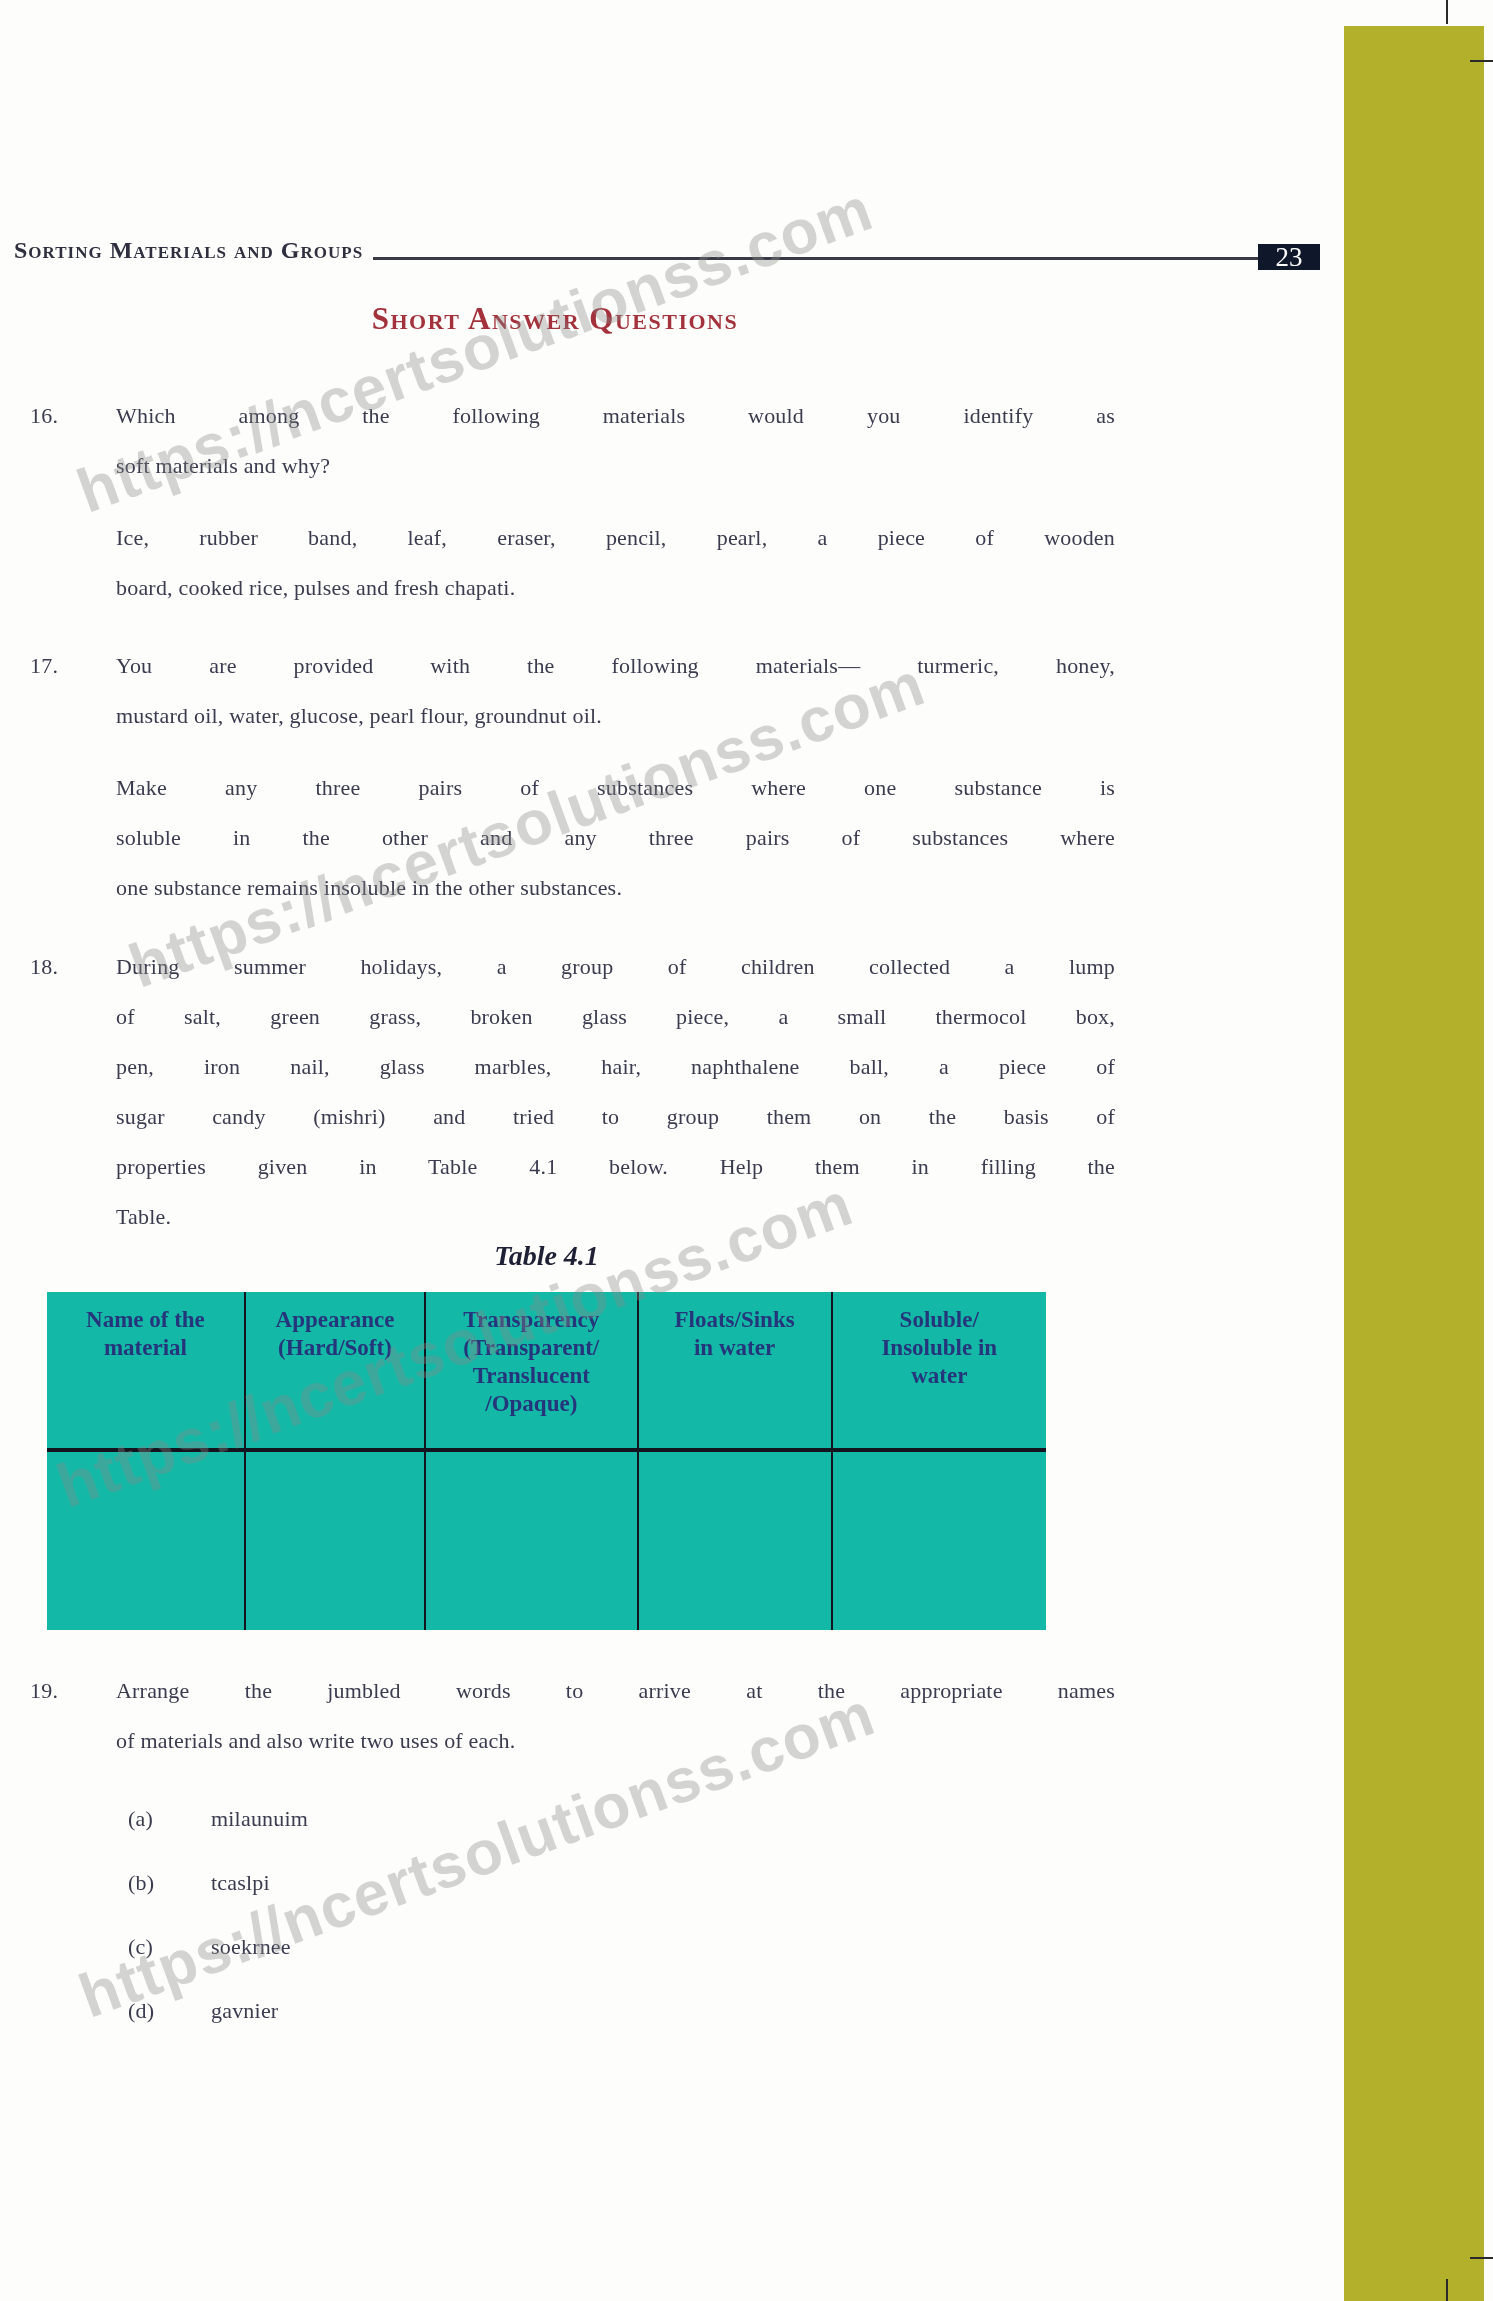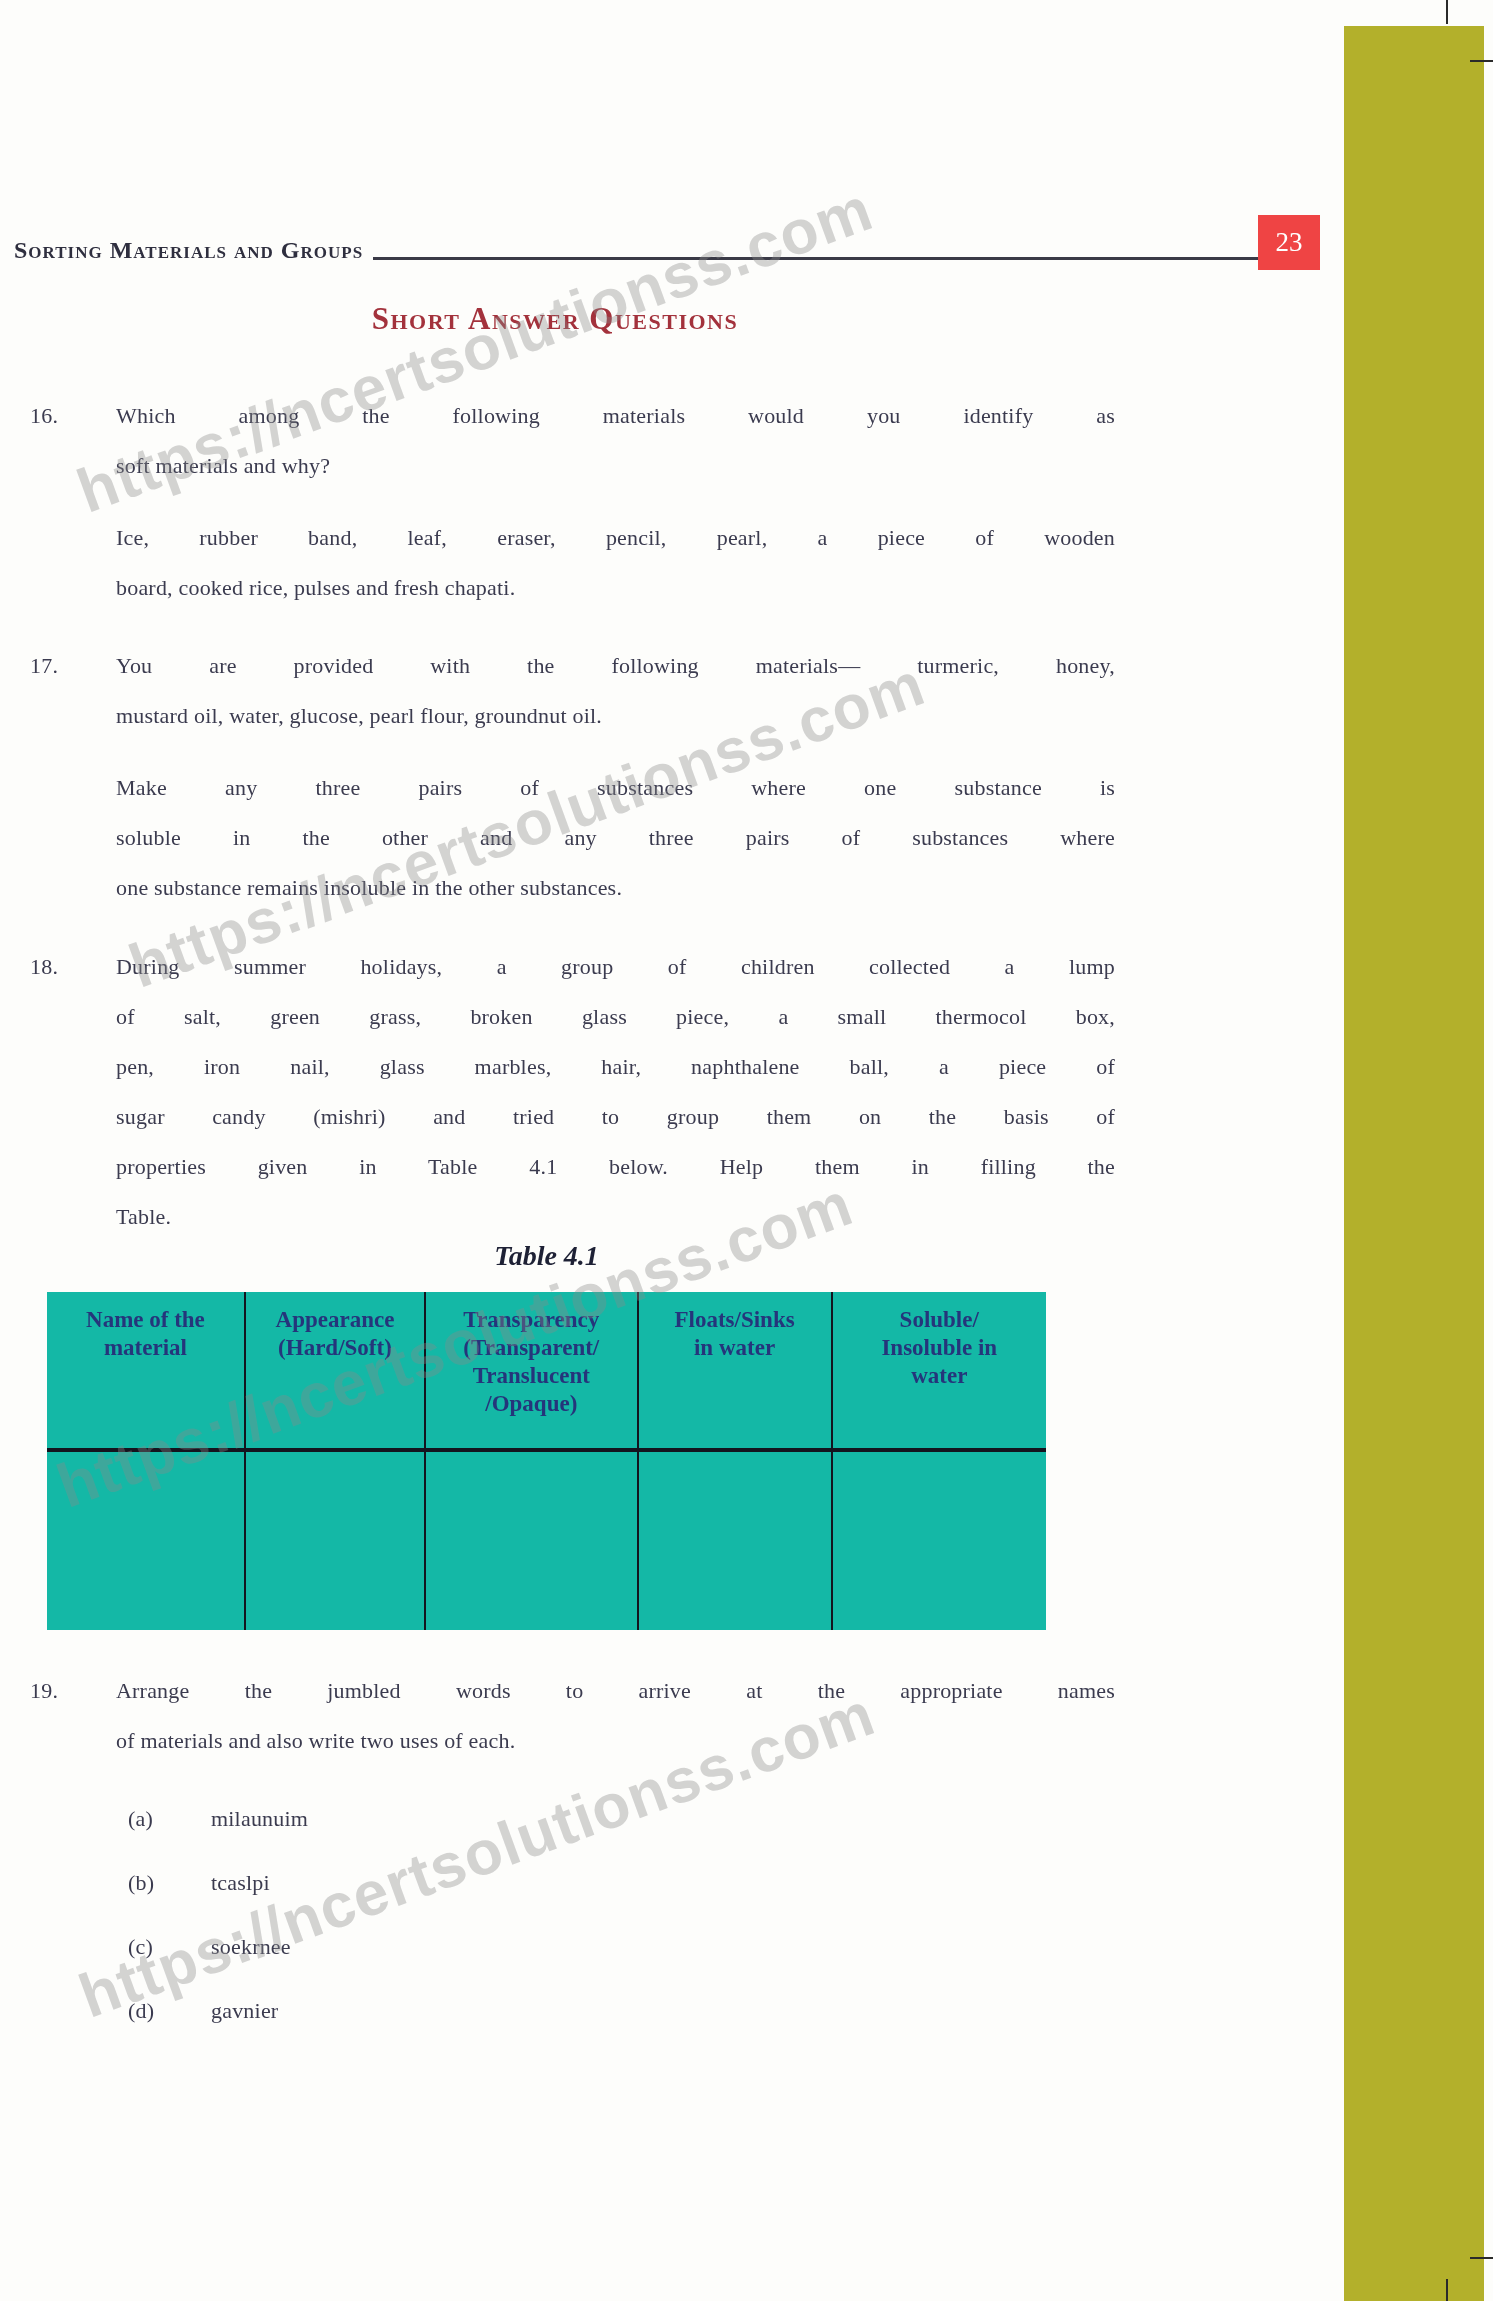--- a/index.html
+++ b/index.html
@@ -18,21 +18,21 @@
   .crop { position:absolute; background:#2a2a2a; }
   .crop-v-top { left:1446px; top:0; width:2px; height:24px; }
   .crop-h-top { left:1470px; top:60px; width:23px; height:2px; }
   .crop-h-bottom { left:1470px; top:2257px; width:23px; height:2px; }
   .crop-v-bottom { left:1446px; top:2279px; width:2px; height:22px; }
 
   
   .running-header { position:absolute; left:14px; top:230px; width:1306px; height:40px; display:flex; align-items:flex-end; }
   .rh-title { font-weight:bold; font-variant:small-caps; font-size:24px; letter-spacing:1px; color:#2f2f3f; line-height:40px; white-space:nowrap; }
   .rh-rule { flex:1; height:0; border-bottom:3px solid #3a3a46; margin:0 0 10px 10px; }
-  .rh-pagenum { width:62px; height:55px; background:#ef4444; color:#ffffff; font-size:27px; display:flex; align-items:center; justify-content:center; }
+  .rh-pagenum { width:62px; height:26px; background:#0f172a; color:#ffffff; font-size:27px; display:flex; align-items:center; justify-content:center; }
 
   .section-title { position:absolute; left:0; top:301px; width:1110px; text-align:center; font-variant:small-caps; font-weight:bold; font-size:31px; color:#a3323c; letter-spacing:1.5px; }
 
   
   .question { position:absolute; left:30px; width:1085px; display:flex; font-size:22px; line-height:50px; letter-spacing:0.2px; }
   .q-num { flex:0 0 86px; width:86px; }
   .q-body { flex:1; }
   .para + .para { margin-top:22px; }
   .tline { text-align:left; }
   .jl { text-align:justify; text-align-last:justify; }

